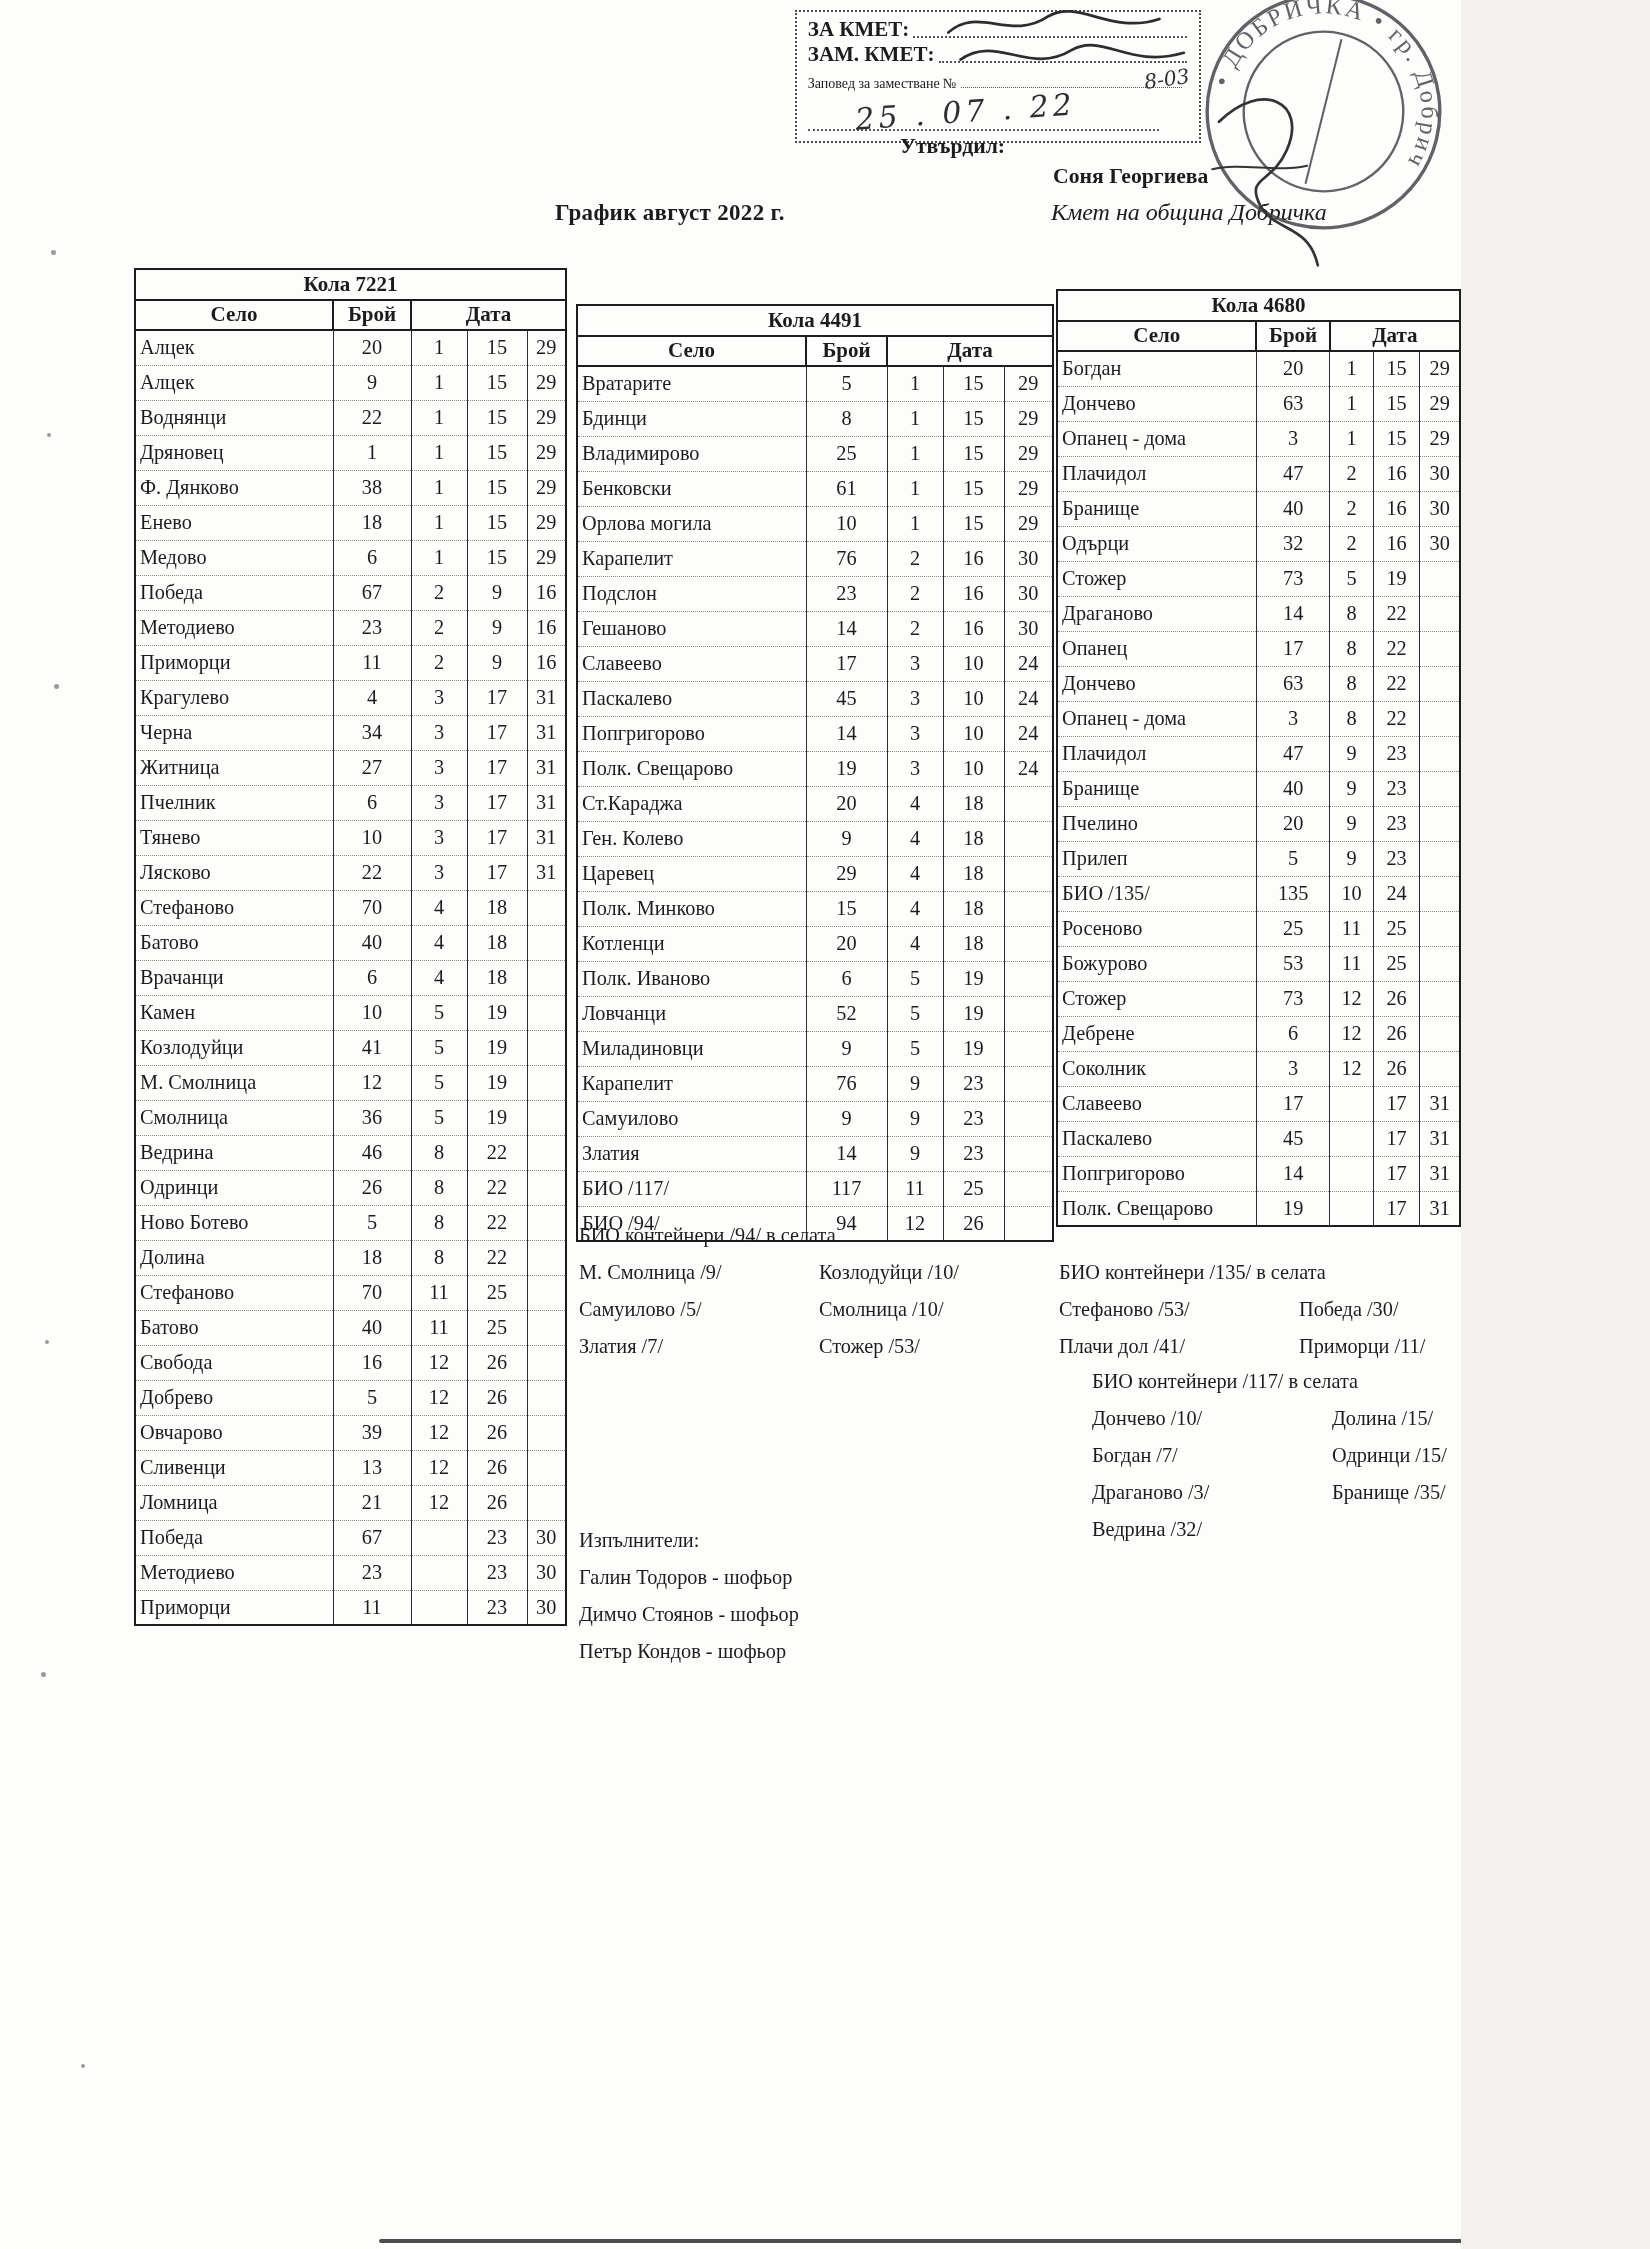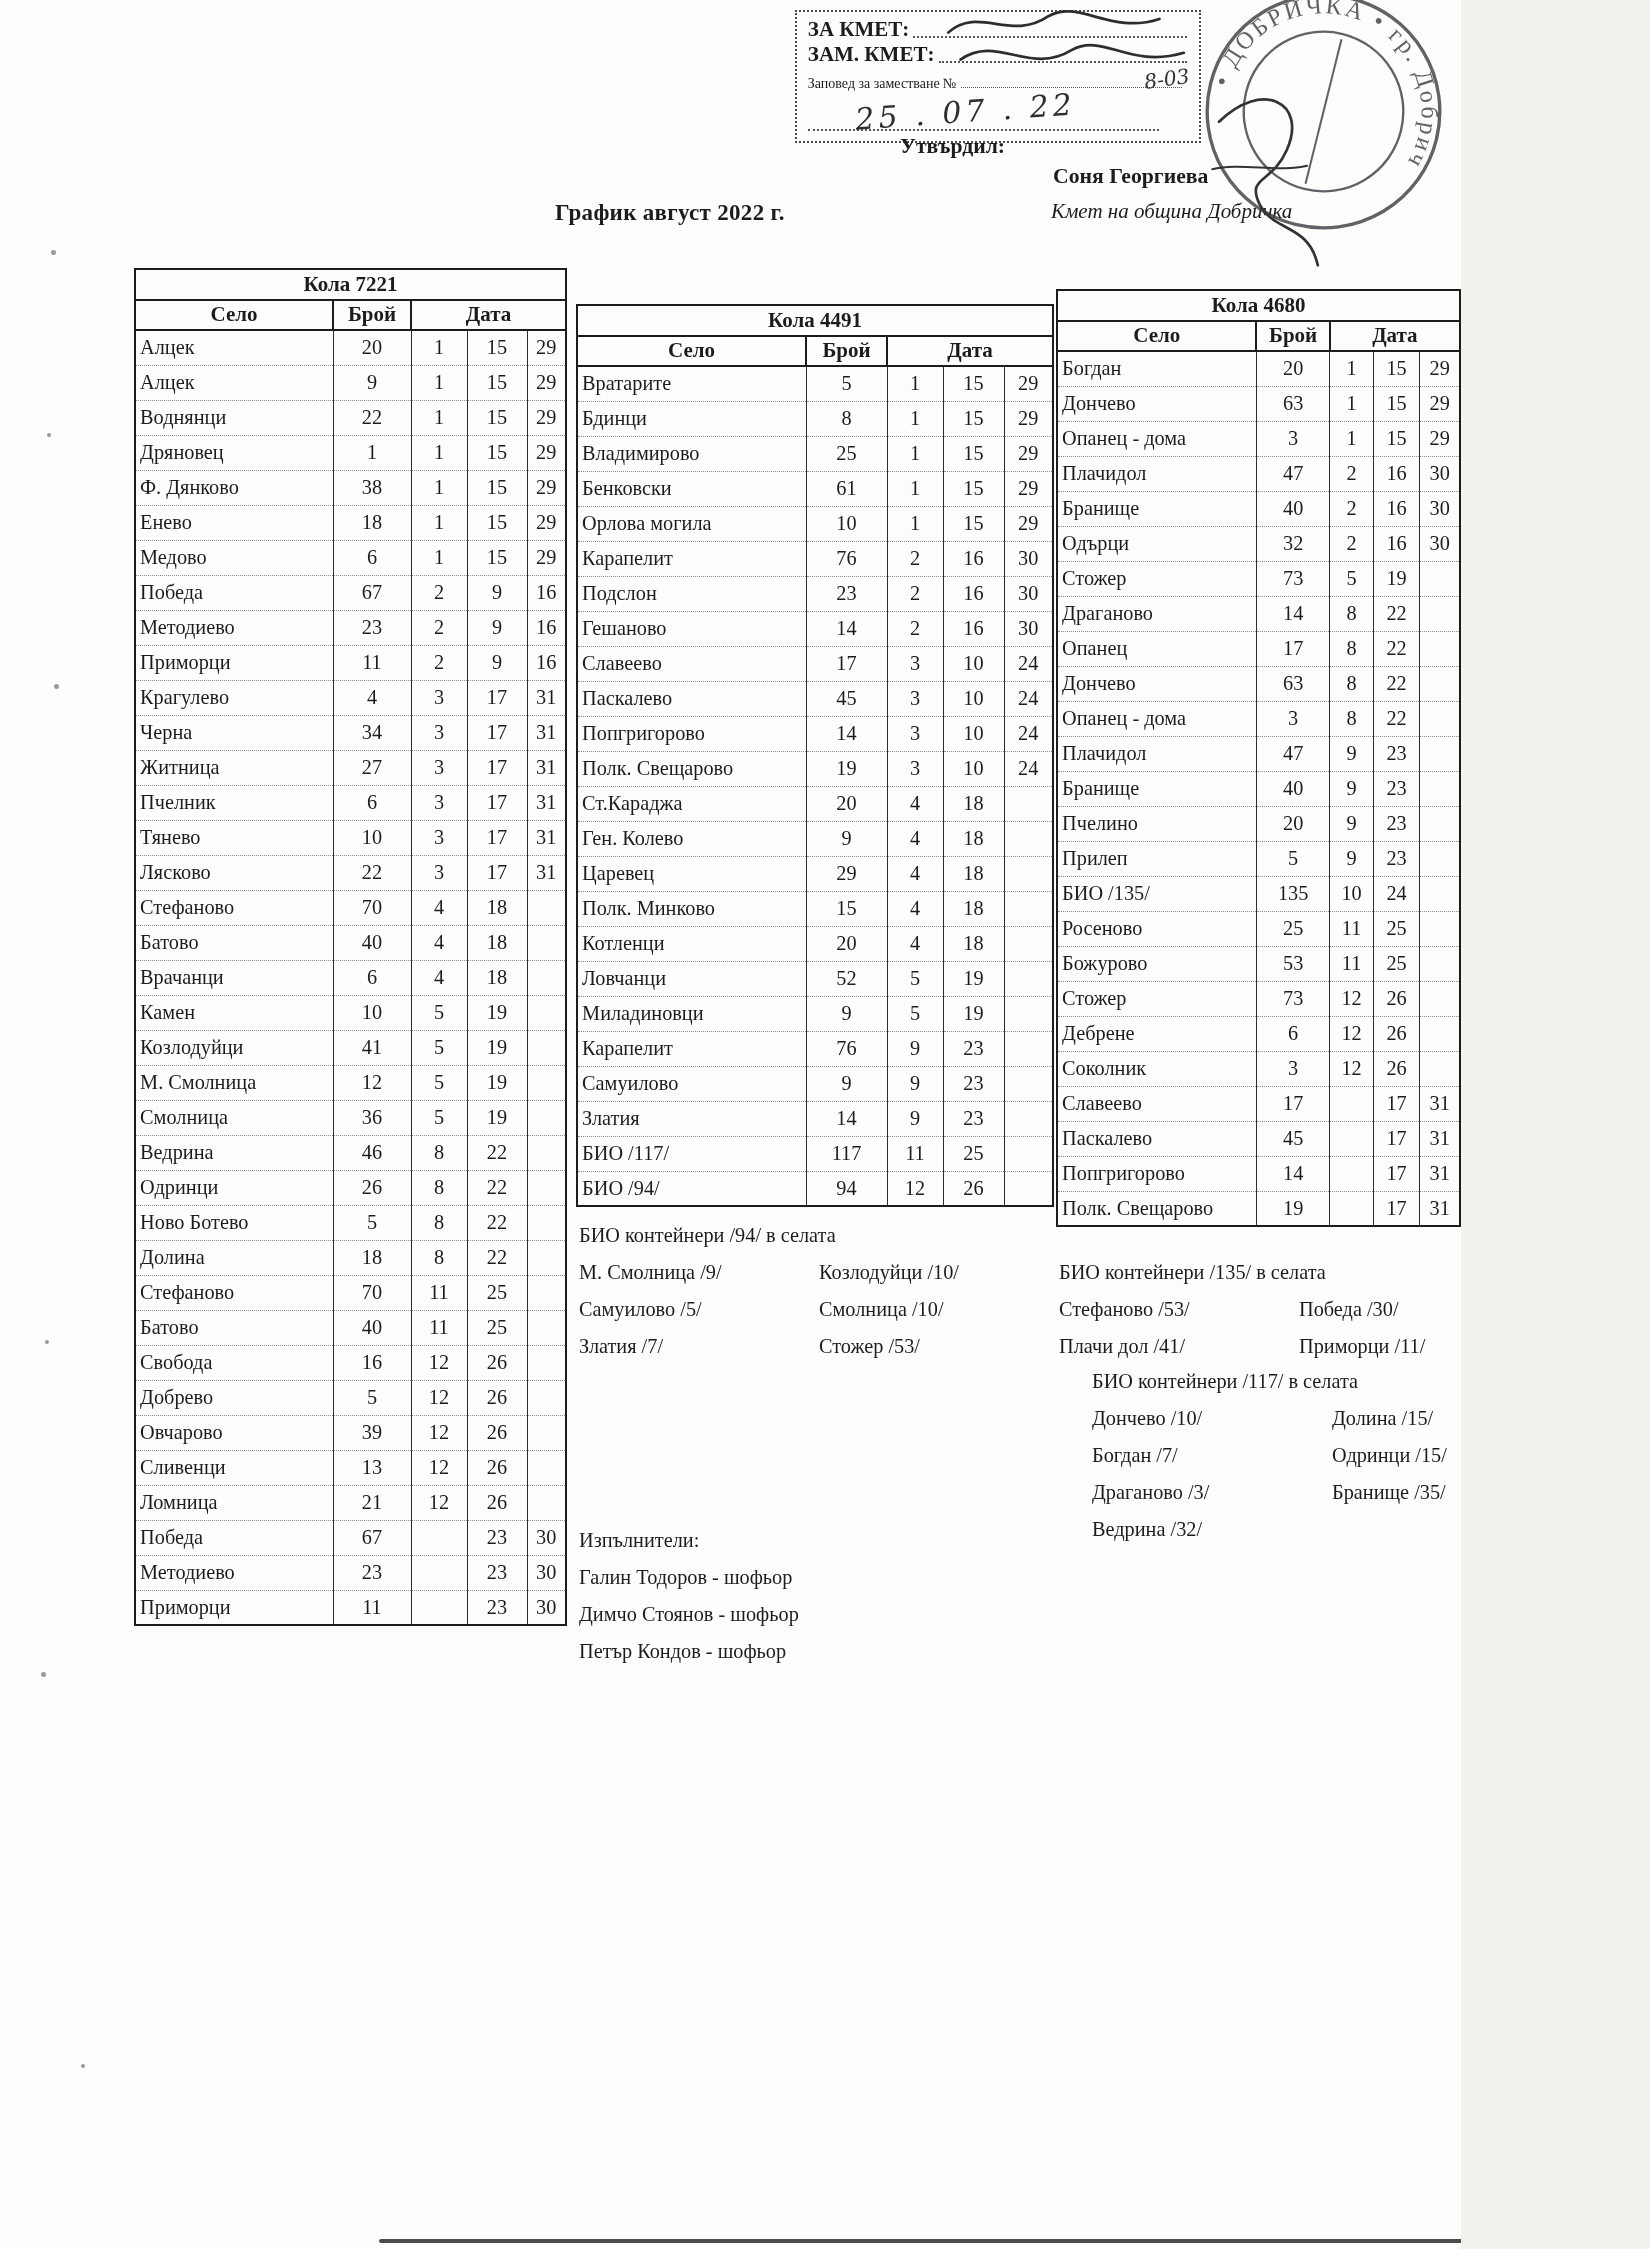--- a/index.html
+++ b/index.html
@@ -30,21 +30,21 @@
   .dots.small{border-bottom-width:1.4px;}
   .hand{
     font-family:"DejaVu Serif", serif;font-style:italic;color:#2e2e2e;
     white-space:nowrap;
   }
   .hand-num{font-size:20.3px;transform:rotate(-8deg);margin-left:-41px;margin-bottom:1.4px;}
   .sb-row4{margin-top:1.4px;border-bottom:2px dotted #555;width:92%;}
   .hand-date{font-size:30px;display:inline-block;transform:rotate(-4deg);margin-left:47px;letter-spacing:4.1px;}
   .approve-label{position:absolute;left:900px;top:134px;font-size:21.7px;font-weight:bold;}
   .approver-name{position:absolute;left:1053px;top:164px;font-size:21.7px;font-weight:bold;}
-  .approver-role{position:absolute;left:1051px;top:199px;font-size:21px;font-style:italic;}
+  .approver-role{position:absolute;left:1051px;top:199px;font-size:24px;font-style:italic;}
   .round-stamp{
     position:absolute;left:1195px;top:-17px;width:257px;height:257px;
     transform:rotate(14deg);opacity:.8;pointer-events:none;
   }
   .sig-overlay{position:absolute;left:745px;top:0;width:745px;height:291px;pointer-events:none;}
   
   table.sched{
     position:absolute;border-collapse:collapse;table-layout:fixed;
     border:2px solid #1d1d1d;background:transparent;
   }
@@ -542,20 +542,27 @@
           <td class="c-num"></td>
         </tr>
         <tr>
           <td class="c-name">Котленци</td>
           <td class="c-num">20</td>
           <td class="c-num">4</td>
           <td class="c-num">18</td>
           <td class="c-num"></td>
         </tr>
         <tr>
+          <td class="c-name">Полк. Иваново</td>
+          <td class="c-num">6</td>
+          <td class="c-num">5</td>
+          <td class="c-num">19</td>
+          <td class="c-num"></td>
+        </tr>
+        <tr>
           <td class="c-name">Ловчанци</td>
           <td class="c-num">52</td>
           <td class="c-num">5</td>
           <td class="c-num">19</td>
           <td class="c-num"></td>
         </tr>
         <tr>
           <td class="c-name">Миладиновци</td>
           <td class="c-num">9</td>
           <td class="c-num">5</td>

